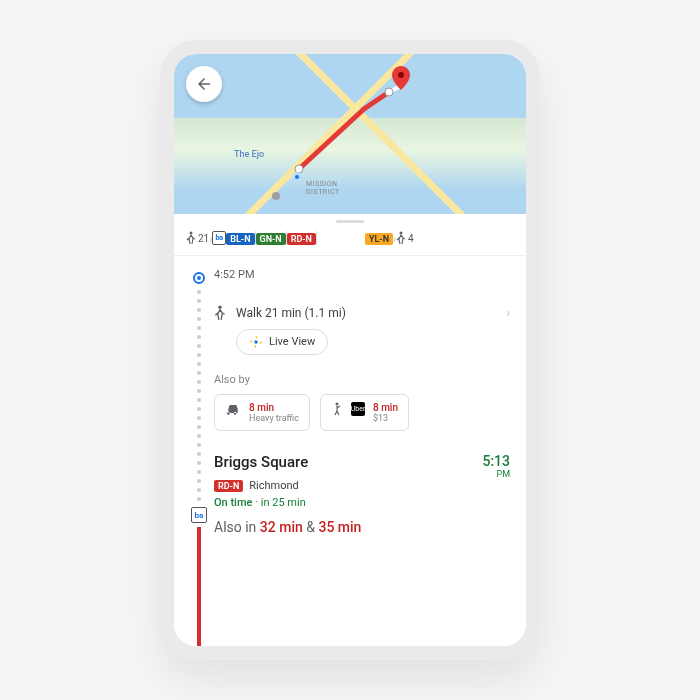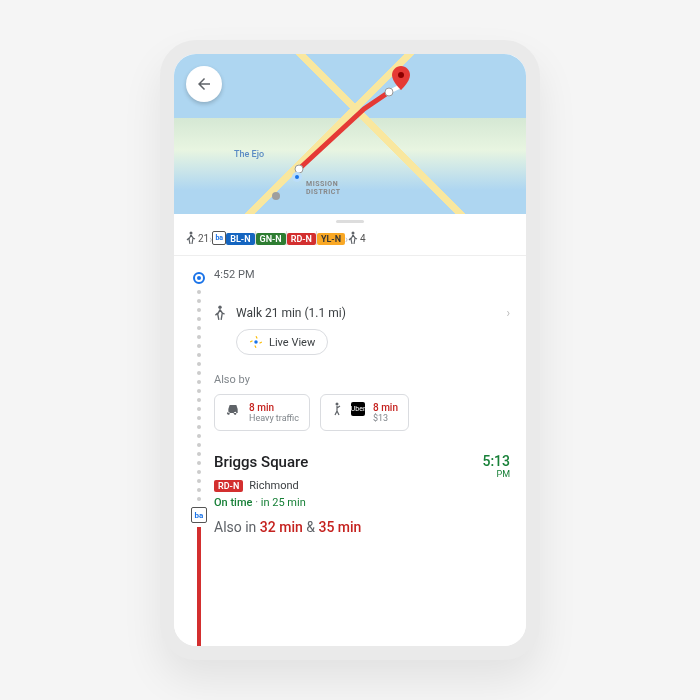--- a/index.html
+++ b/index.html
@@ -127,21 +127,21 @@
     .line-badge {
       padding: 1px 4px;
       border-radius: 2px;
       font-size: 9px;
       font-weight: 600;
       color: #fff;
     }
     .bl { background: #1565c0; }
     .gn { background: #2e7d32; }
     .rd { background: #d32f2f; }
-    .yl { background: #f9a825; color: #333; }
+    .yl { background: #f9a825; color: #333; margin-left: 48px; }
     .sep { width: 1px; height: 14px; background: #ddd; }
     .content {
       flex: 1;
       overflow: hidden;
       padding: 0 16px 0 40px;
       position: relative;
     }
     .timeline-col {
       position: absolute;
       left: 18px; top: 16px; bottom: 0;
@@ -205,21 +205,20 @@
       margin-top: 24px;
       display: flex;
       align-items: center;
       gap: 10px;
       font-size: 12px;
       color: #3c4043;
     }
     .walk-step .arrow { margin-left: auto; color: #bbb; }
     .live-view {
       display: inline-flex;
-      align-items: center;
       gap: 6px;
       border: 1px solid #dadce0;
       border-radius: 16px;
       padding: 5px 12px;
       font-size: 11px;
       color: #3c4043;
       margin-top: 8px;
       margin-left: 22px;
       cursor: pointer;
     }
@@ -259,21 +258,21 @@
 <div class="phone">
   <div class="screen">
 
     <div class="map">
       <div class="back-btn">
         <svg width="18" height="18" viewBox="0 0 24 24">
             <path d="M20 11H7.8l5.6-5.6L12 4l-8 8 8 8 1.4-1.4L7.8 13H20z" fill="#5f6368"></path>
           </svg>
       </div>
       <div class="map-label">The Ejo</div>
-      <div class="district-label" style="white-space:pre;font-weight:bold;">MISSION
+      <div class="district-label" style="white-space:pre;">MISSION
 DISTRICT</div>
       <svg class="route-line">
         <path class="red-seg" d="M5,85 L70,25 L95,8"></path>
         <path class="white-seg" d="M95,8 L105,3" stroke="#fff" stroke-linecap="round"></path>
         <circle cx="5" cy="85" r="4" fill="#fff" stroke="#999" stroke-width="1"></circle>
         <circle cx="95" cy="8" r="4" fill="#fff" stroke="#999" stroke-width="1"></circle>
       </svg>
       <svg class="pin" viewBox="0 0 24 32">
         <path d="M12 0C5.4 0 0 5.4 0 12c0 9 12 20 12 20s12-11 12-20C24 5.4 18.6 0 12 0z" fill="#e53935"></path>
         <circle cx="12" cy="12" r="4" fill="#8b0000"></circle>

